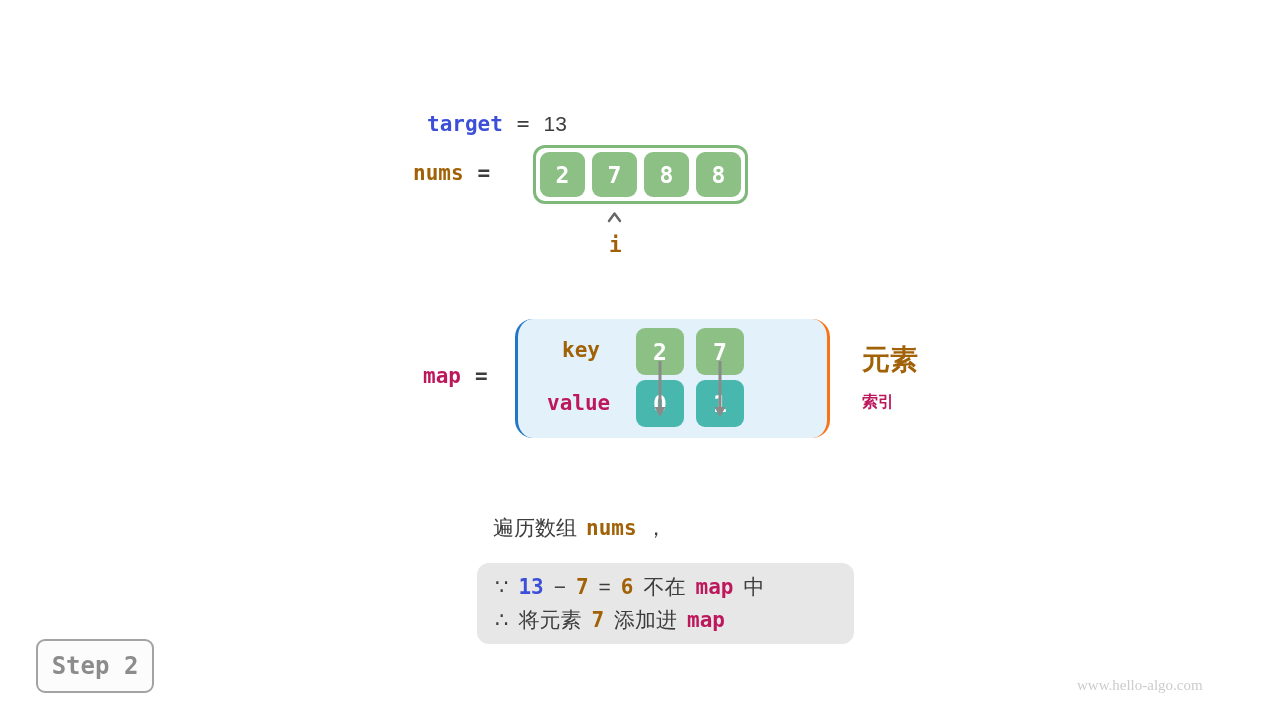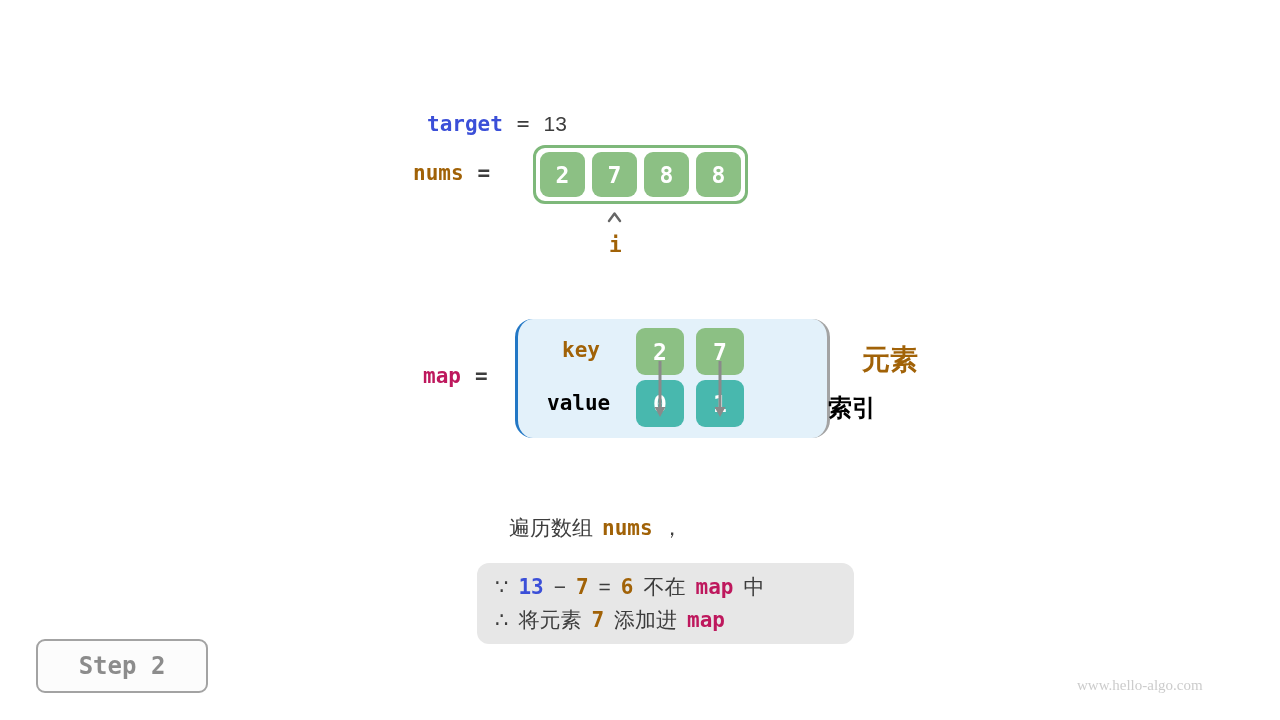--- a/index.html
+++ b/index.html
@@ -6,21 +6,21 @@
   html, body { width: 1280px; height: 720px; background: #ffffff; overflow: hidden; }
   body { font-family: "Liberation Sans", sans-serif; position: relative; }
 
   .abs { position: absolute; }
   .mono { font-family: "DejaVu Sans Mono", monospace; }
   .bold { font-weight: bold; }
 
   .c-blue  { color: #3b4fd8; }
   .c-green { color: #a16207; }
   .c-azure { color: #be185d; }
-  .c-teal  { color: #000000; }
+  .c-teal  { color: #be185d; }
   .c-dark  { color: #3d3d3d; }
 
   .assign-row { display: flex; align-items: center; gap: 14px; font-size: 21px; }
   .assign-row .eq { font-family: "DejaVu Sans Mono", monospace; color: #3d3d3d; }
 
   
   .array-wrap {
     left: 533px; top: 145px;
     display: flex; gap: 7px;
     padding: 4px;
@@ -37,54 +37,54 @@
     font-family: "DejaVu Sans Mono", monospace;
     font-size: 23px; font-weight: 600;
   }
   .cell.teal { background: #48b8ae; }
 
   
   .map-box {
     left: 515px; top: 319px; width: 315px; height: 119px;
     background: #e3f1fa;
     border-left: 3px solid #2277c5;
-    border-right: 3px solid #a3a3a3;
+    border-right: 3px solid #f97316;
     border-radius: 18px;
   }
   .map-box .kv-label { position: absolute; font-family: "DejaVu Sans Mono", monospace; font-weight: bold; font-size: 21px; }
   .map-box .cell { position: absolute; width: 48px; height: 47px; }
 
   
   .note-box {
     left: 477px; top: 563px; width: 377px; height: 81px;
     background: #e7e7e7;
     border-radius: 12px;
     padding: 6px 18px;
     display: flex; flex-direction: column; justify-content: space-evenly;
   }
   .note-line { display: flex; align-items: baseline; gap: 10px; font-size: 21px; }
   .note-line .code { font-family: "DejaVu Sans Mono", monospace; font-weight: bold; }
 
   .step-badge {
-    left: 36px; top: 639px; width: 172px; height: 54px;
+    left: 36px; top: 639px; width: 118px; height: 54px;
     border: 2px solid #a3a3a3;
     border-radius: 9px;
     background: #fcfcfc;
     display: flex; align-items: center; justify-content: center;
     font-family: "DejaVu Sans Mono", monospace;
     font-weight: bold; font-size: 24px; color: #8c8c8c;
   }
 
   .watermark {
     left: 1077px; top: 677px;
     font-family: Liberation Serif, serif;
     font-size: 15px; color: #cccccc;
   }
 
-  .caption { left: 493px; top: 514px; display: flex; align-items: baseline; gap: 9px; font-size: 21px; margin-left: 16px; }
+  .caption { left: 493px; top: 514px; display: flex; align-items: baseline; gap: 9px; font-size: 21px; }
 </style>
 </head>
 <body>
 
 <div class="abs assign-row" style="left:413px; top:112px;">
   <span class="mono bold c-blue"></span>
   <span class="mono bold c-blue">target</span>
   <span class="eq">=</span>
   <span class="c-dark">13</span>
 </div>
@@ -124,21 +124,21 @@
     <g stroke="#8a8a8a" stroke-width="3" fill="#8a8a8a">
       <line x1="142" y1="42" x2="142" y2="88"></line>
       <polygon points="136.5,88 147.5,88 142,98" stroke="none"></polygon>
       <line x1="202" y1="42" x2="202" y2="88"></line>
       <polygon points="196.5,88 207.5,88 202,98" stroke="none"></polygon>
     </g>
   </svg>
 </div>
 
 <div class="abs bold c-green" style="left:862px; top:341px; font-size:28px;">元素</div>
-<div class="abs bold c-teal" style="left:828px; top:392px; font-size:24px;">索引</div>
+<div class="abs bold c-teal" style="left:862px; top:392px; font-size:16px;">索引</div>
 
 <div class="abs caption">
   <span class="c-dark">遍历数组</span>
   <span class="mono bold c-green">nums</span>
   <span class="c-dark">，</span>
 </div>
 
 <div class="abs note-box">
   <div class="note-line">
     <span class="c-dark">∵</span>

